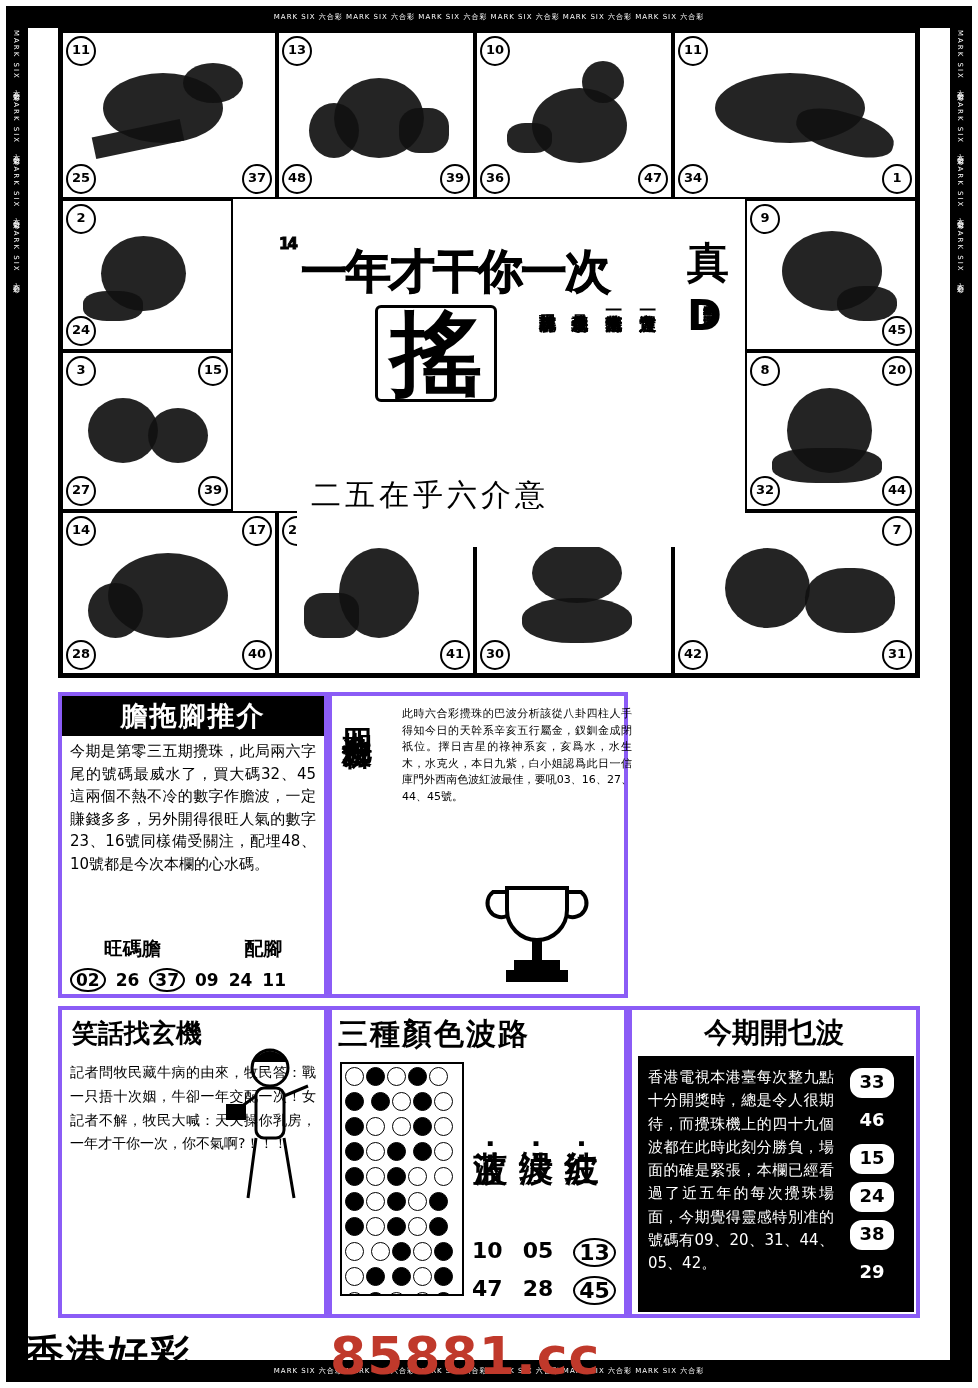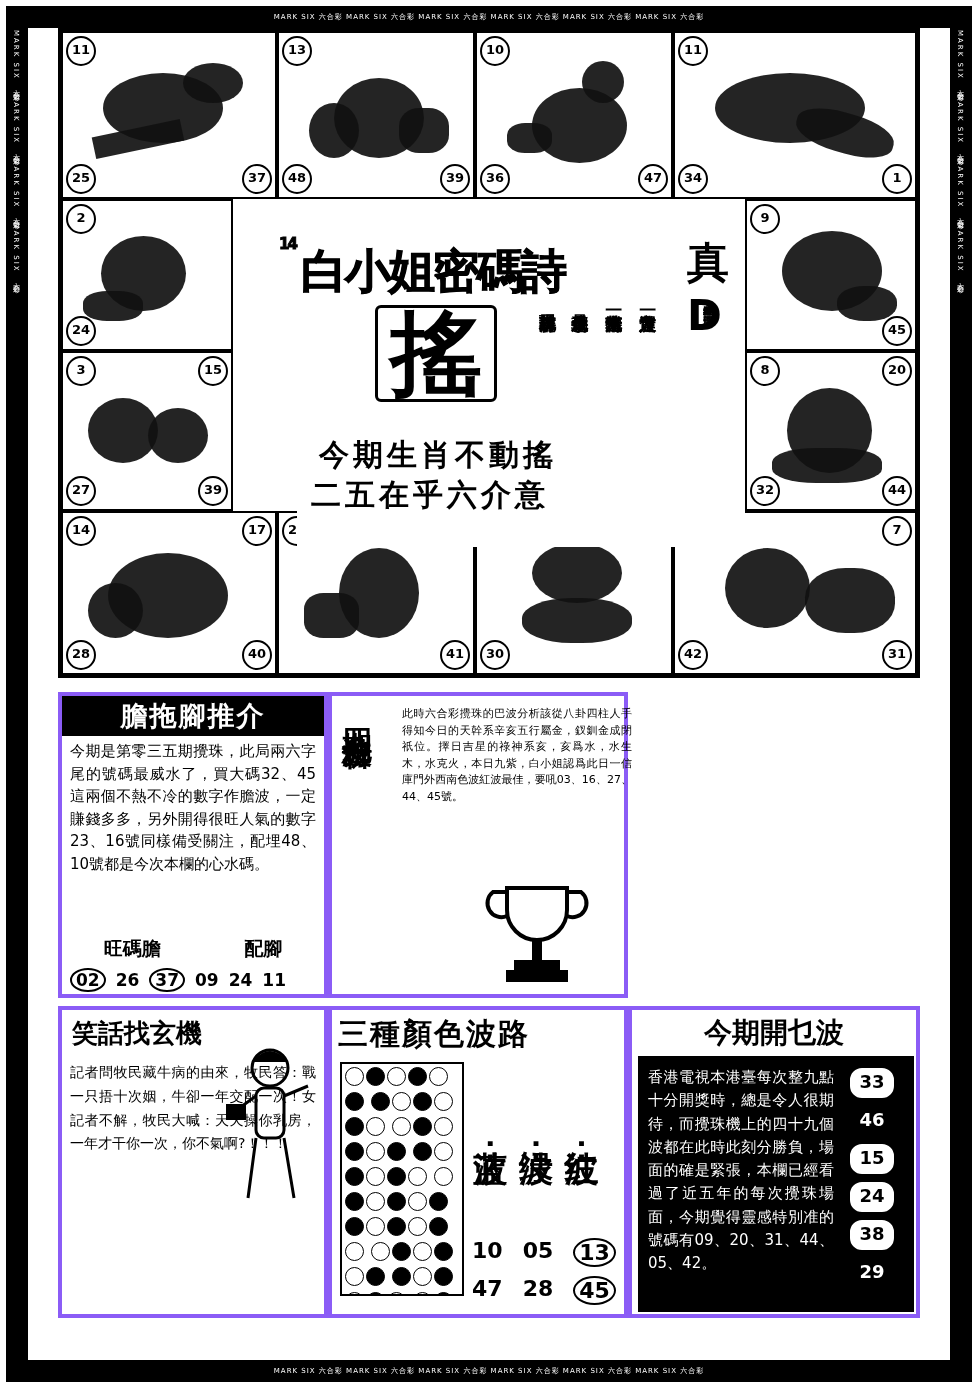--- a/index.html
+++ b/index.html
@@ -30,21 +30,21 @@
 
   
   .center-title{position:absolute;left:236px;top:196px;width:448px;height:320px;background:#fff;border:0;}
   .ct-head{position:absolute;left:4px;top:14px;font-size:46px;font-weight:bold;letter-spacing:-2px;
            font-family:"DejaVu Sans","Liberation Sans",sans-serif;color:#000;-webkit-text-stroke:1px #000;}
   .ct-num{position:absolute;left:-22px;top:-6px;font-size:15px;font-weight:bold;}
   .ct-d{position:absolute;left:390px;top:8px;font-size:42px;font-weight:bold;}
   .ct-yao{position:absolute;left:78px;top:78px;font-size:92px;font-weight:bold;color:#000;
           border:3px solid #000;padding:2px 12px;border-radius:6px;line-height:.95;}
   .ct-l1{position:absolute;left:22px;top:208px;font-size:30px;font-weight:bold;letter-spacing:4px;}
-  .ct-l2{position:absolute;left:14px;top:248px;font-size:30px;font-weight:bold;letter-spacing:4px;}
+  .ct-l2{position:absolute;left:14px;top:248px;font-size:30px;font-weight:normal;letter-spacing:4px;}
   .vpoem{position:absolute;writing-mode:vertical-rl;text-orientation:upright;font-size:17px;line-height:1.25;font-weight:bold;}
   .vsmall{position:absolute;writing-mode:vertical-rl;text-orientation:upright;font-size:9px;line-height:1.3;}
 
   
   .panel{position:absolute;border:4px solid #8b5cf6;box-sizing:border-box;background:#fff;}
 
   .ph-title{font-size:27px;font-weight:bold;letter-spacing:2px;text-align:center;
             background:#000;color:#fff;padding:2px 0;}
 
   .body-text{font-size:15px;line-height:1.5;text-align:justify;padding:4px 8px;}
@@ -186,25 +186,24 @@
       <div class="blob" style="left:130px;top:55px;width:90px;height:65px;border-radius:45%;"></div>
       <div class="ball tl">16</div>
       <div class="ball tr">7</div>
       <div class="ball bl">42</div>
       <div class="ball br">31</div>
     </div>
 
     <div class="center-title">
       <div class="ct-head">
         <span class="ct-num">14</span>
-        <span>白小姐密碼詩</span>
+        <span>一年才干你一次</span>
       </div>
       <div class="ct-d">真D</div>
       <div class="ct-yao">搖</div>
-      <div class="ct-l1">今期生肖不動搖</div>
       <div class="ct-l2">二五在乎六介意</div>
 
       <div class="vpoem" style="left:340px;top:74px;height:190px;">入方連運一定發</div>
       <div class="vpoem" style="left:306px;top:74px;height:190px;">一生清苦草充饑</div>
       <div class="vpoem" style="left:272px;top:74px;height:190px;">手拿朝蘆也是八</div>
       <div class="vpoem" style="left:240px;top:74px;height:190px;">森林落黑現虎珠</div>
       <div class="vsmall" style="left:404px;top:72px;height:110px;">白小姐特別奉獻特重獻詩一只要猜透詩意，便能圖中找到號碼。</div>
     </div>
   </div>
 
@@ -296,14 +295,18 @@
         <div class="sp-num">33</div>
         <div class="sp-num inv">46</div>
         <div class="sp-num">15</div>
         <div class="sp-num">24</div>
         <div class="sp-num">38</div>
         <div class="sp-num inv">29</div>
       </div>
     </div>
   </div>
 
+  <div class="footer">
+    <div class="f-left">香港好彩</div>
+    <div class="f-right">85881.cc</div>
+  </div>
 
 </div>
 
 </body></html>

